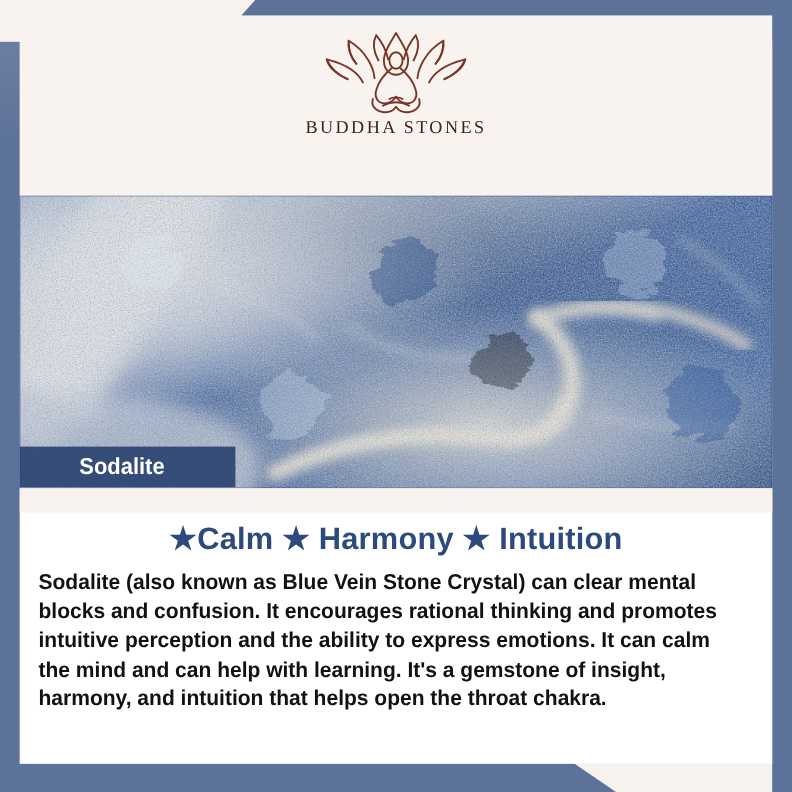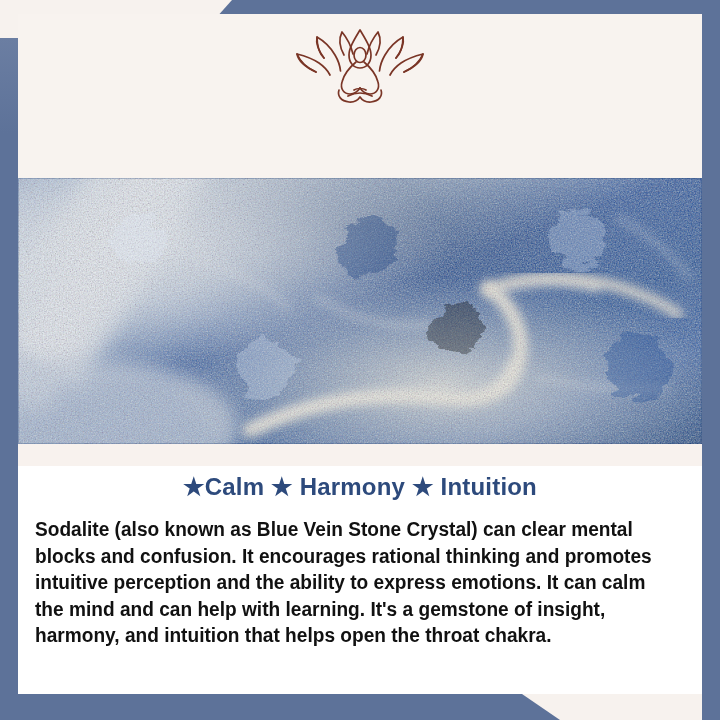--- a/index.html
+++ b/index.html
@@ -178,21 +178,21 @@
   }
 
   .keywords {
     position: absolute;
     left: 0;
     top: 29px;
     width: 100%;
     text-align: center;
     font-family: "Liberation Sans Narrow", "Liberation Sans", sans-serif;
     font-weight: 700;
-    font-size: 24px;
+    font-size: 28px;
     color: #2d4a7c;
     letter-spacing: 0.2px;
     white-space: nowrap;
   }
 
   .description {
     position: absolute;
     left: 17px;
     top: 72px;
     width: 652px;
@@ -246,20 +246,21 @@
             <path d="M142 72 C130 82 118 96 114 112 C110 126 118 136 130 136 C140 136 146 130 150 124"></path>
             <path d="M158 72 C170 82 182 96 186 112 C190 126 182 136 170 136 C160 136 154 130 150 124"></path>
 
             <path d="M108 128 C104 140 112 150 128 152 C140 153 146 148 150 142 C154 148 160 153 172 152 C188 150 196 140 192 128"></path>
             <path d="M126 140 C134 136 142 134 150 134 C158 134 166 136 174 140"></path>
 
             <path d="M138 128 C144 124 156 124 162 128"></path>
           </g>
         </svg>
       </span>
+      <span class="brand-name">BUDDHA STONES</span>
     </div>
 
   </div>
 
   <div class="photo">
     <svg viewBox="0 0 684 266" preserveAspectRatio="none" xmlns="http://www.w3.org/2000/svg">
       <defs>
         <linearGradient id="baseBlue" x1="0" y1="0" x2="1" y2="1">
           <stop offset="0%" stop-color="#8fa9cf"></stop>
           <stop offset="18%" stop-color="#cfdcec"></stop>
@@ -345,20 +346,23 @@
         <circle cx="560" cy="60" r="28" fill="#c9d7ea"></circle>
         <circle cx="620" cy="190" r="34" fill="#1b4a94"></circle>
         <circle cx="250" cy="190" r="30" fill="#d2deee"></circle>
         <circle cx="440" cy="150" r="26" fill="#0f3madd"></circle>
       </g>
 
       <rect width="684" height="266" fill="none" stroke="#16386f" stroke-width="2" opacity="0.25"></rect>
     </svg>
   </div>
 
+  <div class="stone-name-bar">
+    <span class="stone-name-text">Sodalite</span>
+  </div>
 
   <div class="content-panel">
     <div class="cream-strip"></div>
 
     <div class="keywords">★Calm ★ Harmony ★ Intuition</div>
 
     <p class="description">Sodalite (also known as Blue Vein Stone Crystal) can clear mental blocks and confusion. It encourages rational thinking and promotes intuitive perception and the ability to express emotions. It can calm the mind and can help with learning. It's a gemstone of insight, harmony, and intuition that helps open the throat chakra.</p>
   </div>
 
 </div>

